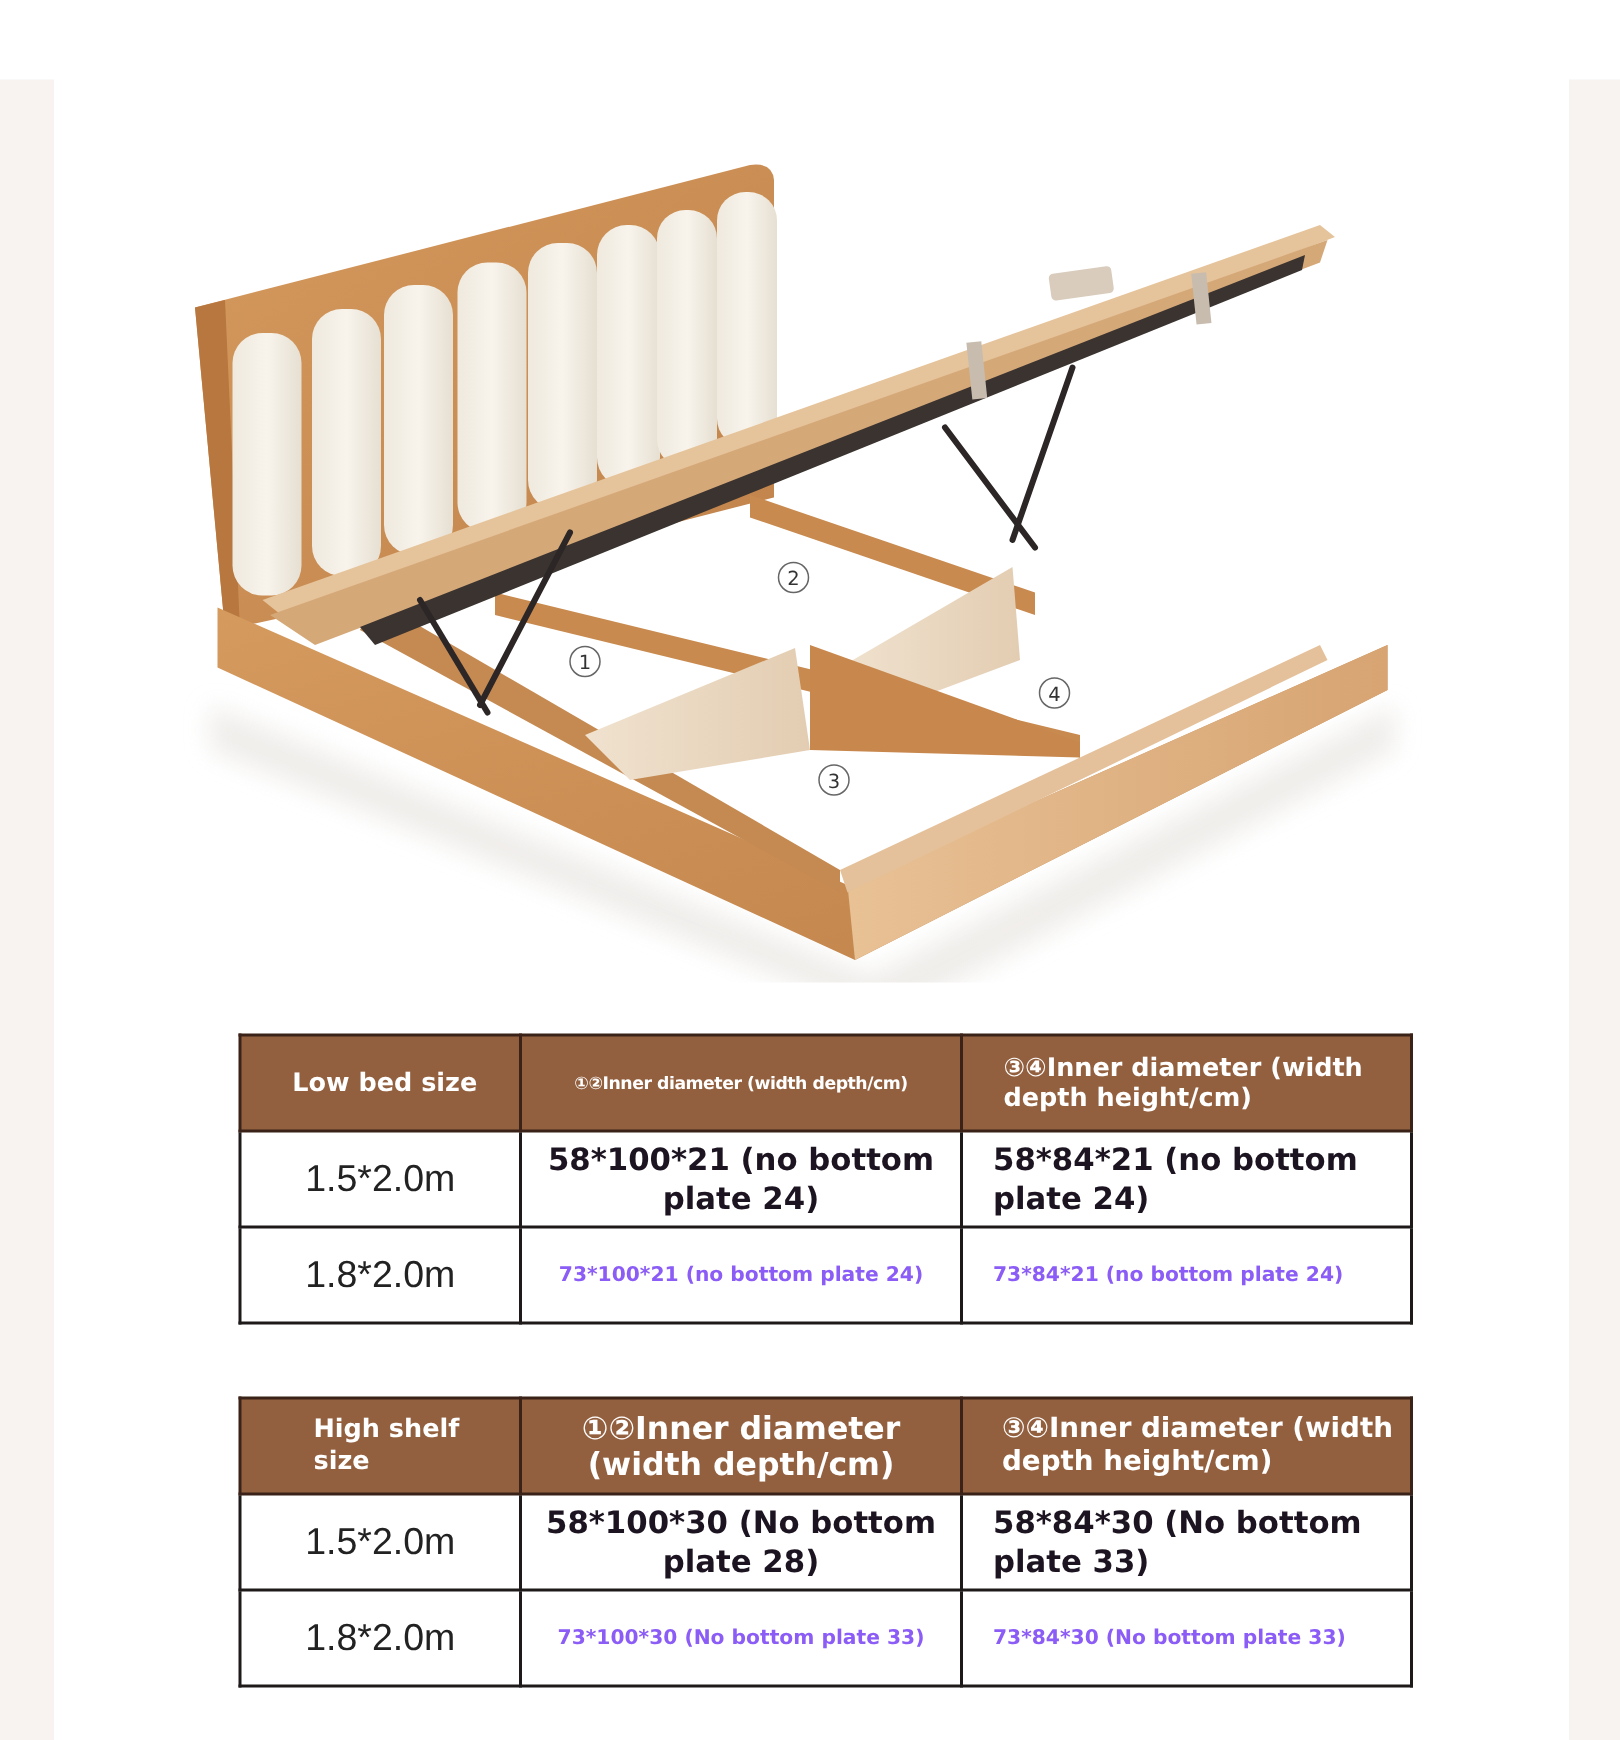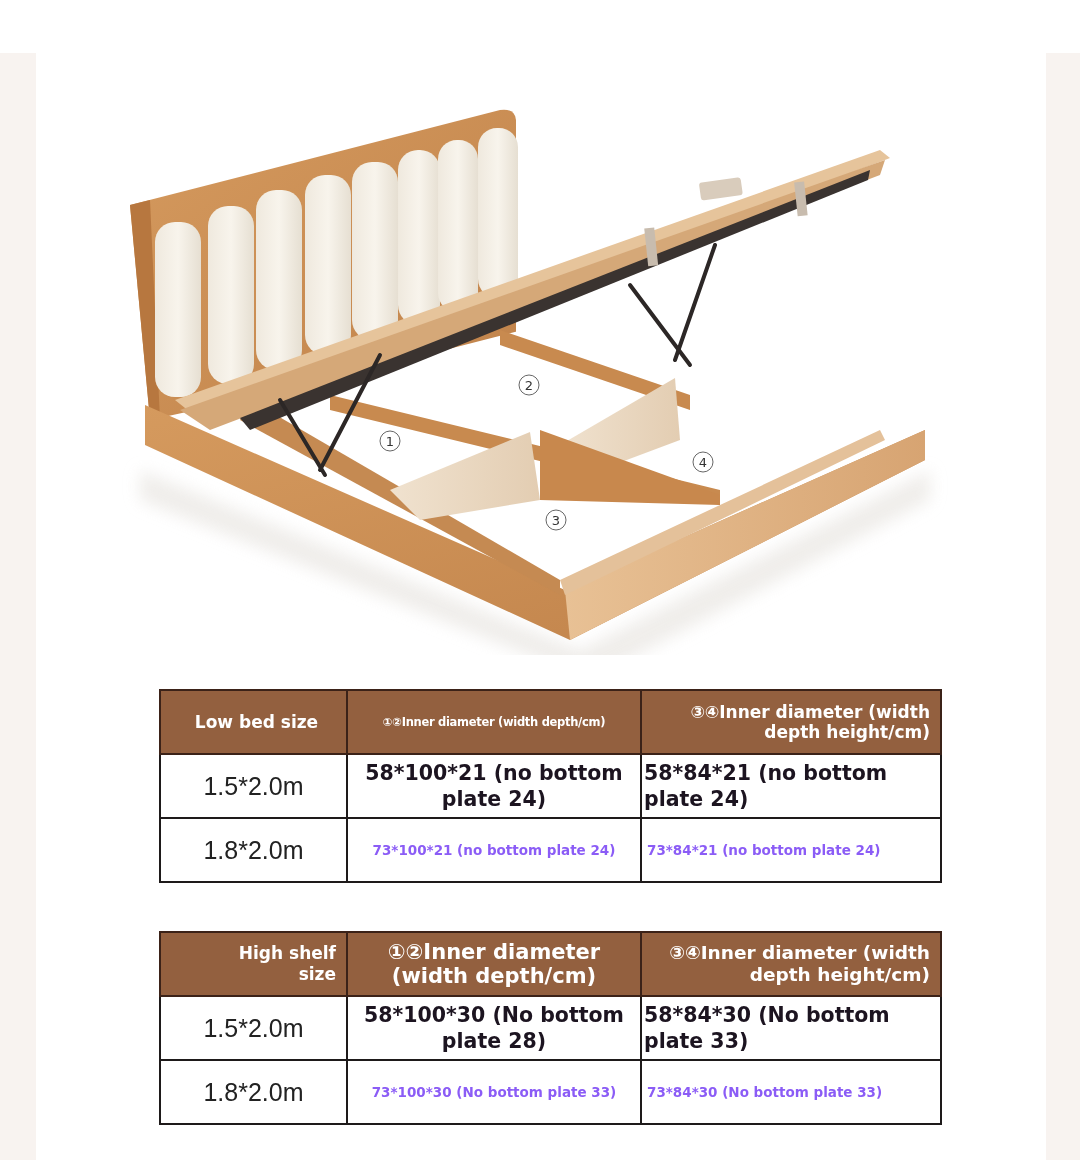--- a/index.html
+++ b/index.html
@@ -20,36 +20,36 @@
   }
   table.spec.t1 { top: 689px; }
   table.spec.t2 { top: 931px; }
   table.spec col.c1 { width: 187px; }
   table.spec col.c2 { width: 294px; }
   table.spec col.c3 { width: 300px; }
   table.spec th, table.spec td {
     border: 2px solid #1e1a1a; padding: 0 10px; box-sizing: border-box; height: 64px;
   }
   table.spec th {
-    background: #93603f; color: #ffffff; font-weight: bold; text-align: right;
+    background: #93603f; color: #ffffff; font-weight: bold; text-align: left;
     border-color: #3b2218;
   }
   .t1 th.h-size { font-size: 17px; text-align: center; padding-left: 16px; }
   .t1 th.h-12 { font-size: 11.5px; text-align: center; letter-spacing: -0.3px; }
   .t1 th.h-34 { font-size: 17px; line-height: 20px; padding-left: 27px; }
   .t2 th.h-size { font-size: 17px; line-height: 21px; padding-left: 48px; margin-left: 48px; }
   .t2 th.h-12 { font-size: 21px; line-height: 24px; text-align: center; }
   .t2 th.h-34 { font-size: 18.5px; line-height: 22px; padding-left: 26px; }
 
   td.size { font-family: Liberation Sans, sans-serif; font-size: 25px; color: #222; text-align: center; font-weight: normal; }
   td.big { font-size: 20.5px; font-weight: bold; color: #1c1420; line-height: 26px; }
   td.big.center { text-align: center; }
-  td.big.left { text-align: left; padding-left: 2px; }
+  td.big.left { text-align: left; padding-left: 20px; }
   td.small { font-size: 13.5px; font-weight: bold; color: #8b5cf6; text-align: center; }
-  td.small.left { text-align: left; padding-left: 5px; }
+  td.small.left { text-align: left; padding-left: 20px; }
 </style>
 </head>
 <body>
 
 <div class="side-strip left"></div>
 <div class="side-strip right"></div>
 
 <svg class="product-image" viewBox="110 95 840 560" xmlns="http://www.w3.org/2000/svg">
   <defs>
     <linearGradient id="wood" x1="0" y1="0" x2="1" y2="1">

